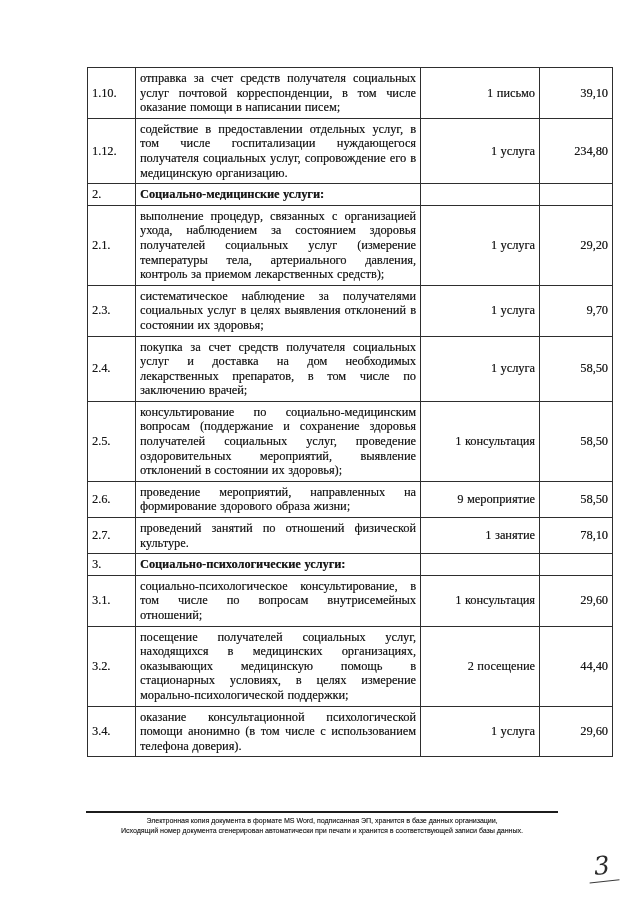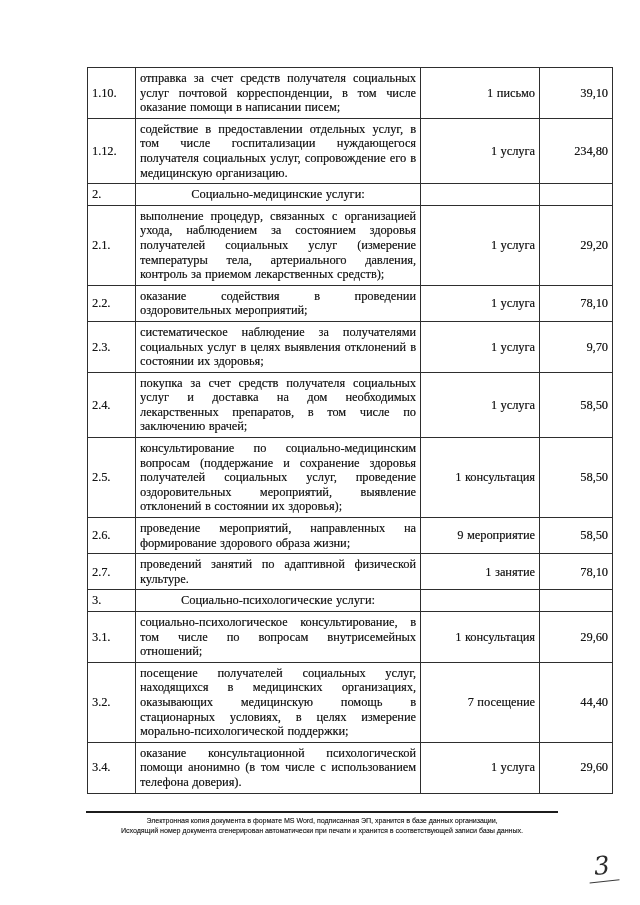--- a/index.html
+++ b/index.html
@@ -31,22 +31,22 @@
     vertical-align: middle;
     padding: 3px 4px;
     text-shadow: 0.2px 0 0.35px rgba(20,20,20,0.55);
     word-spacing: 0.5px;
   }
   td.num   { width: 39px;  }
   td.desc  { width: 276px; text-align: justify; padding-left: 7px; padding-right: 6px; }
   td.unit  { width: 110px; text-align: right; padding-left: 6px; }
   td.price { width: 64px;  text-align: right; }
   tr.section td.desc {
-    font-weight: normal;
-    text-align: center;
+    font-weight: bold;
+    text-align: left;
   }
   .doc-footer {
     position: absolute;
     left: 86px;
     top: 811px;
     width: 472px;
     border-top: 2px solid #1c1c1c;
     padding-top: 3px;
     font-family: "Liberation Sans", sans-serif;
     font-size: 7px;
@@ -93,26 +93,20 @@
           <td class="unit"></td>
           <td class="price"></td>
         </tr>
         <tr>
           <td class="num">2.1.</td>
           <td class="desc">выполнение процедур, связанных с организацией ухода, наблюдением за состоянием здоровья получателей социальных услуг (измерение температуры тела, артериального давления, контроль за приемом лекарственных средств);</td>
           <td class="unit">1 услуга</td>
           <td class="price">29,20</td>
         </tr>
         <tr>
-          <td class="num">2.2.</td>
-          <td class="desc">оказание содействия в проведении оздоровительных мероприятий;</td>
-          <td class="unit">1 услуга</td>
-          <td class="price">78,10</td>
-        </tr>
-        <tr>
           <td class="num">2.3.</td>
           <td class="desc">систематическое наблюдение за получателями социальных услуг в целях выявления отклонений в состоянии их здоровья;</td>
           <td class="unit">1 услуга</td>
           <td class="price">9,70</td>
         </tr>
         <tr>
           <td class="num">2.4.</td>
           <td class="desc">покупка за счет средств получателя социальных услуг и доставка на дом необходимых лекарственных препаратов, в том числе по заключению врачей;</td>
           <td class="unit">1 услуга</td>
           <td class="price">58,50</td>
@@ -124,40 +118,40 @@
           <td class="price">58,50</td>
         </tr>
         <tr>
           <td class="num">2.6.</td>
           <td class="desc">проведение мероприятий, направленных на формирование здорового образа жизни;</td>
           <td class="unit">9 мероприятие</td>
           <td class="price">58,50</td>
         </tr>
         <tr>
           <td class="num">2.7.</td>
-          <td class="desc">проведений занятий по адаптивной физической культуре.</td>
+          <td class="desc">проведений занятий по отношений физической культуре.</td>
           <td class="unit">1 занятие</td>
           <td class="price">78,10</td>
         </tr>
         <tr class="section">
           <td class="num">3.</td>
           <td class="desc">Социально-психологические услуги:</td>
           <td class="unit"></td>
           <td class="price"></td>
         </tr>
         <tr>
           <td class="num">3.1.</td>
           <td class="desc">социально-психологическое консультирование, в том числе по вопросам внутрисемейных отношений;</td>
           <td class="unit">1 консультация</td>
           <td class="price">29,60</td>
         </tr>
         <tr>
           <td class="num">3.2.</td>
           <td class="desc">посещение получателей социальных услуг, находящихся в медицинских организациях, оказывающих медицинскую помощь в стационарных условиях, в целях измерение морально-психологической поддержки;</td>
-          <td class="unit">7 посещение</td>
+          <td class="unit">2 посещение</td>
           <td class="price">44,40</td>
         </tr>
         <tr>
           <td class="num">3.4.</td>
           <td class="desc">оказание консультационной психологической помощи анонимно (в том числе с использованием телефона доверия).</td>
           <td class="unit">1 услуга</td>
           <td class="price">29,60</td>
         </tr>
       </tbody>
   </table>

